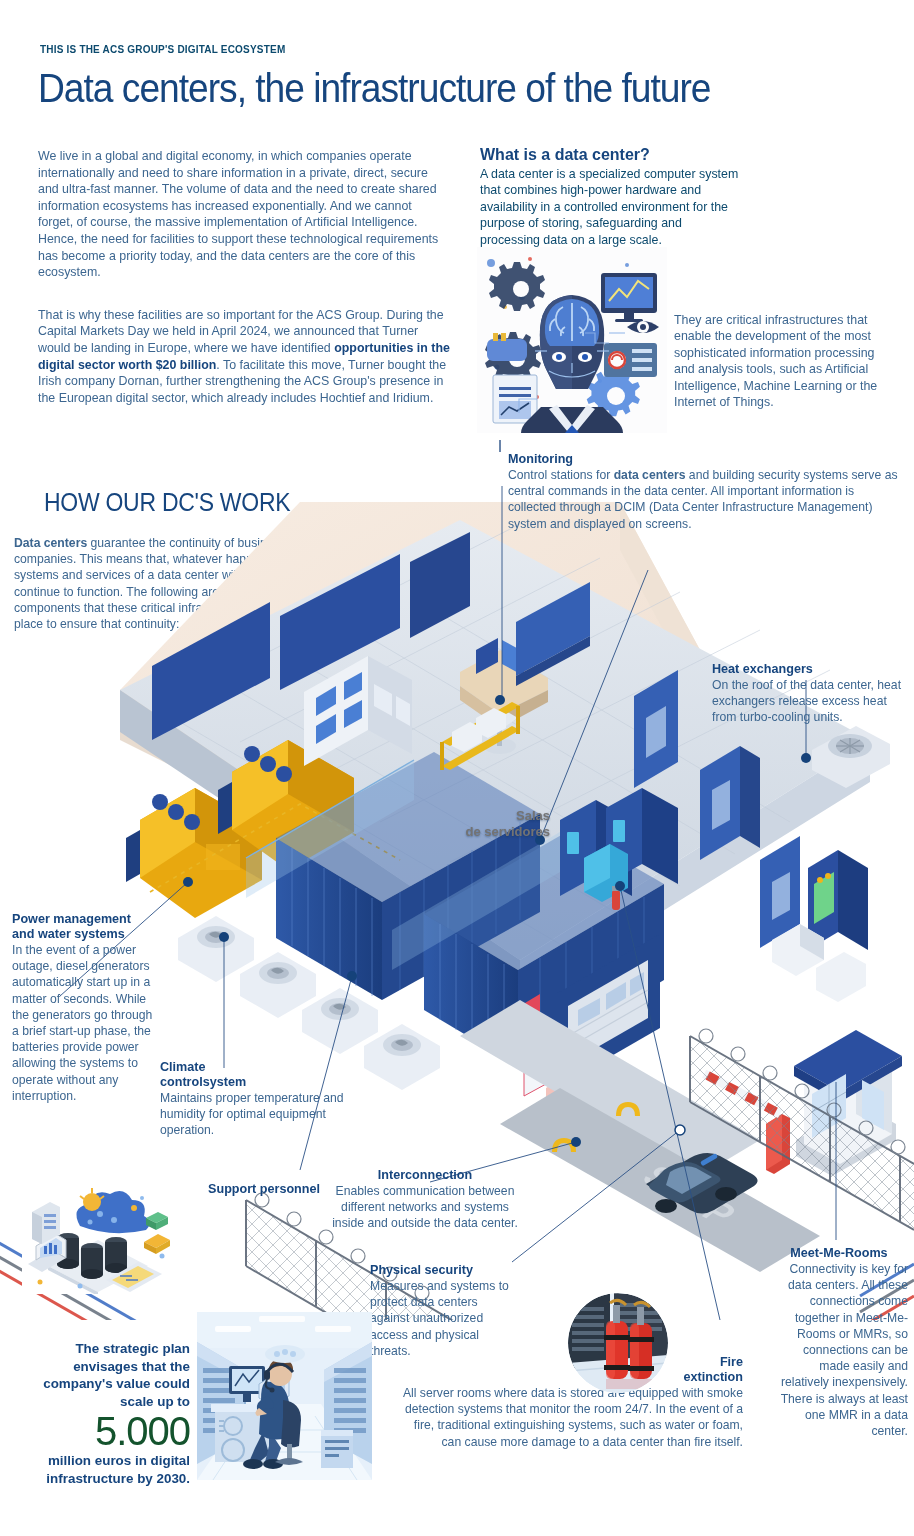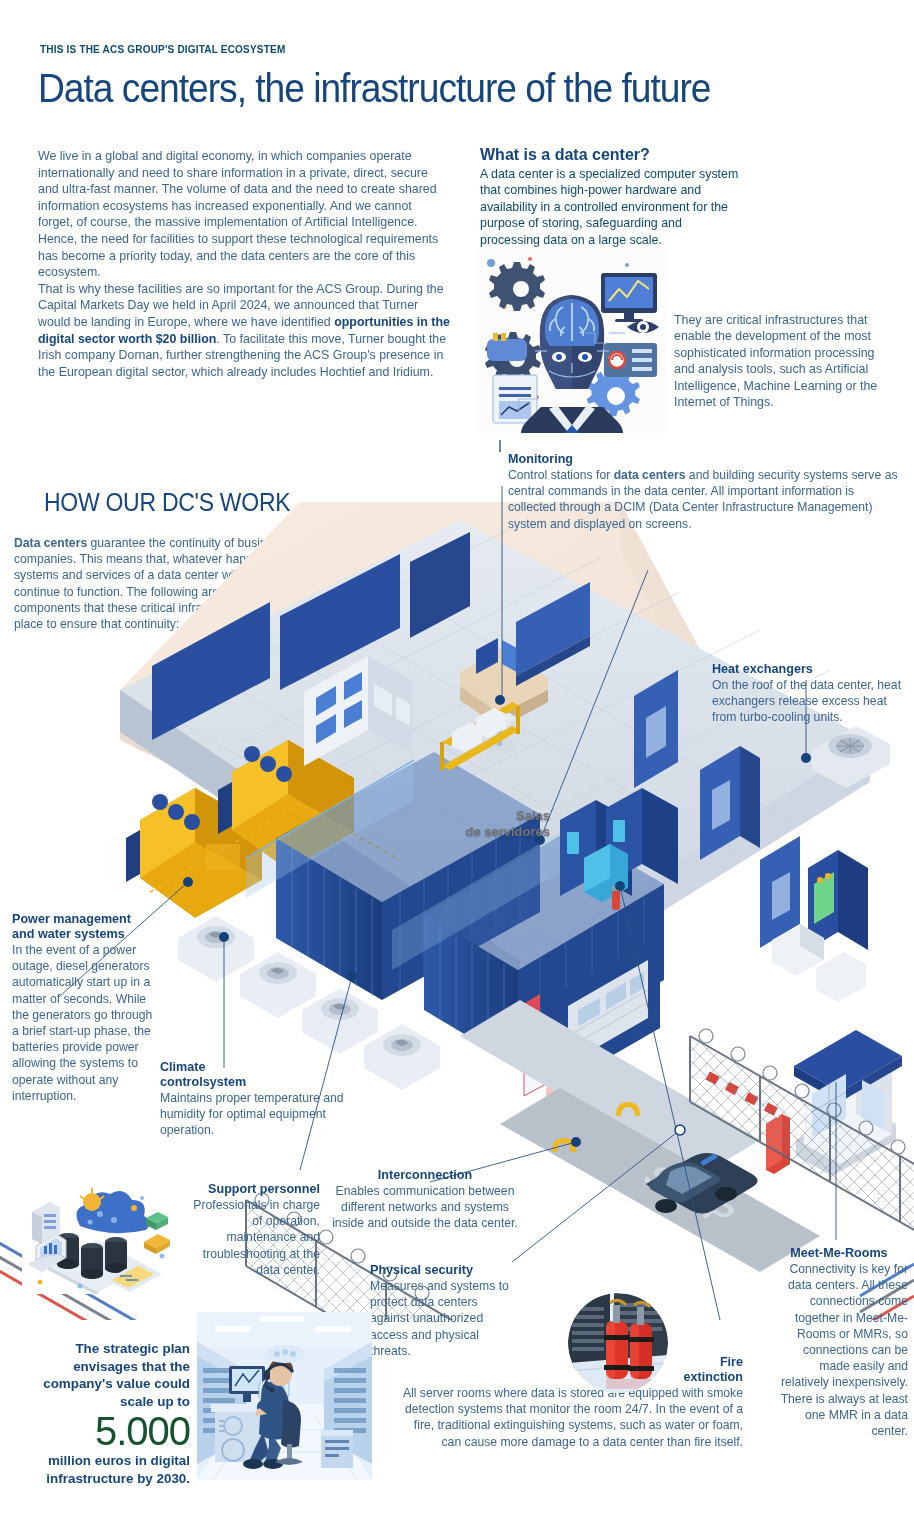--- a/index.html
+++ b/index.html
@@ -24,21 +24,21 @@
     letter-spacing:-1.1px; white-space:nowrap;
     font-family:"Liberation Sans Narrow","Liberation Sans",sans-serif;
     transform:scaleX(.93); transform-origin:left center;
   }
 
   
   .intro {
     position:absolute; left:38px; top:148px; width:412px;
     font-size:12.4px; line-height:16.6px; color:#3c6690;
   }
-  .intro p + p { }
+  .intro p + p { margin-top:26px; }
   .intro b, .bodytext b { color:#16457e; font-weight:bold; }
 
   .whatis-h {
     position:absolute; left:480px; top:146px;
     font-size:16px; font-weight:bold; color:#16457e;
   }
   .whatis-p {
     position:absolute; left:480px; top:166px; width:262px;
     font-size:12.4px; line-height:16.4px; color:#0c4a6e;
   }
@@ -672,21 +672,20 @@
   </div>
 
   <div class="callout" id="co-climate">
     <div class="h">Climate</div>
     <div class="h">controlsystem</div>
     <div class="t">Maintains proper temperature and humidity for optimal equipment operation.</div>
   </div>
 
   <div class="callout ca-right" id="co-support">
     <div class="h">Support personnel</div>
-    <div class="t">Professionals in charge of operation, maintenance and troubleshooting at the data center.</div>
   </div>
 
   <div class="callout ca-center" id="co-inter">
     <div class="h">Interconnection</div>
     <div class="t">Enables communication between different networks and systems inside and outside the data center.</div>
   </div>
 
   <div class="callout" id="co-physec">
     <div class="h">Physical security</div>
     <div class="t">Measures and systems to protect data centers against unauthorized access and physical threats.</div>

